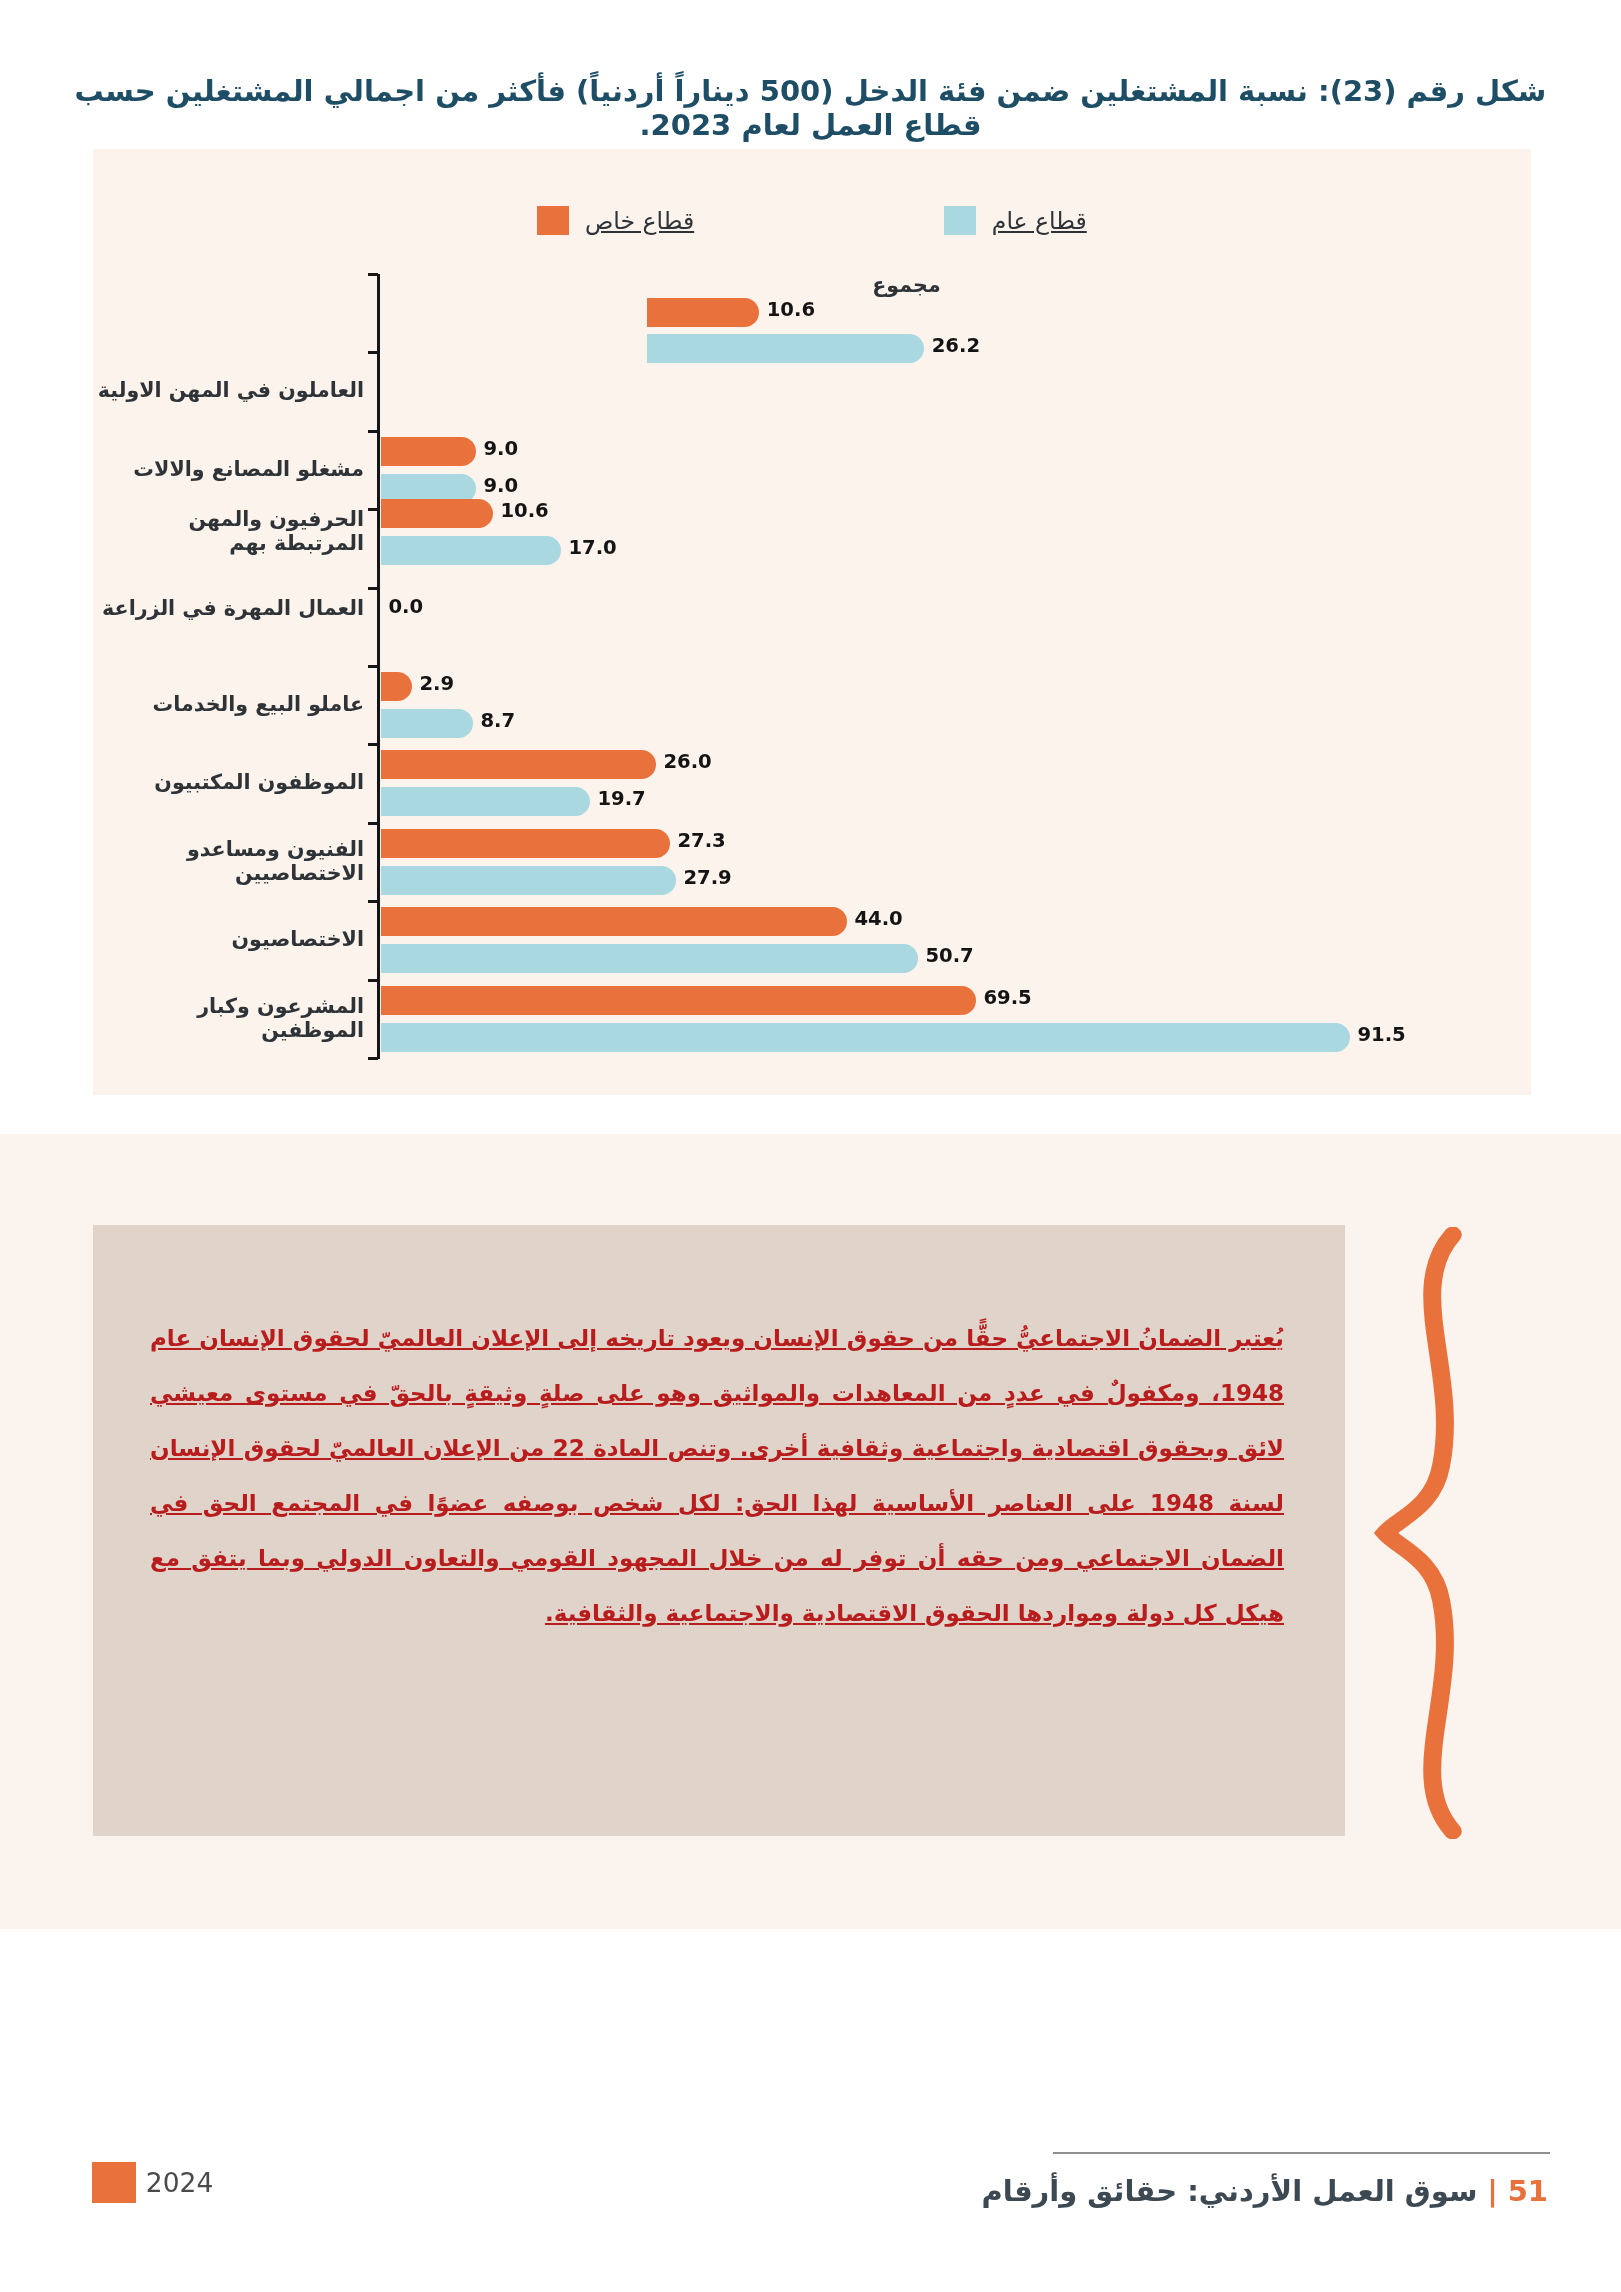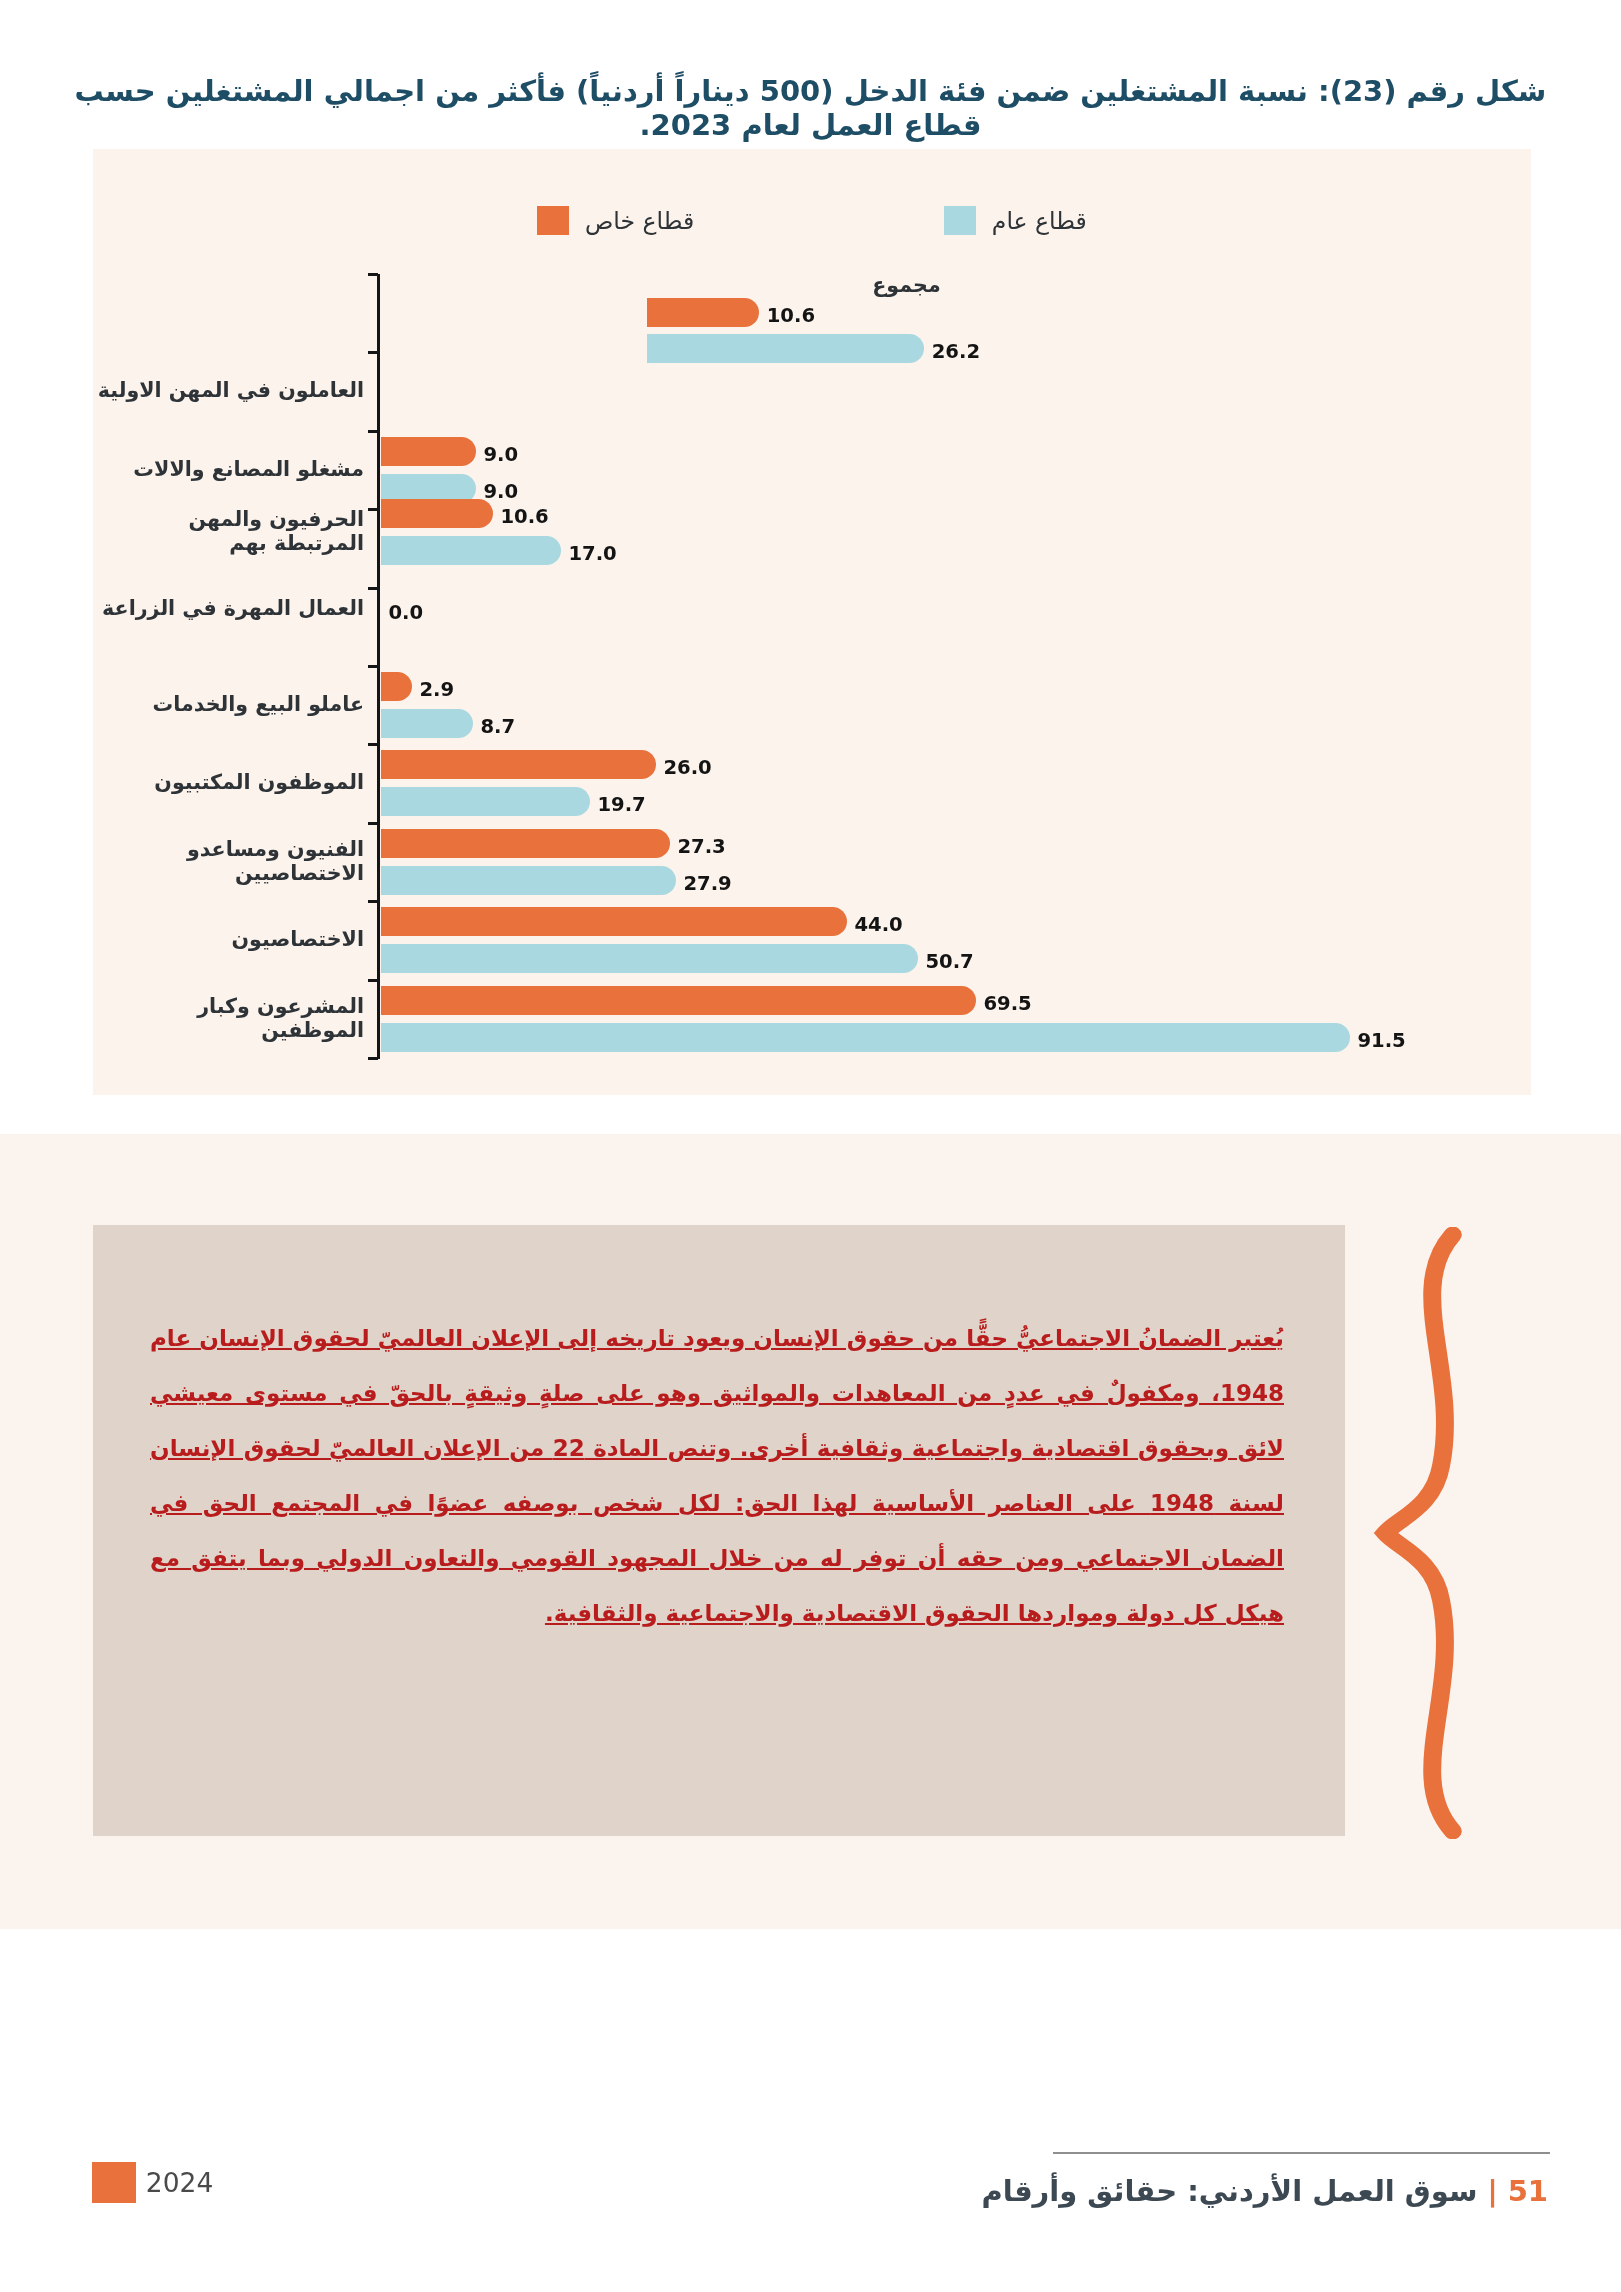--- a/index.html
+++ b/index.html
@@ -18,21 +18,21 @@
   .chart-panel{
     position:absolute;left:93px;top:149px;width:1438px;height:946px;
     background:var(--panel-cream);
   }
   .legend{
     position:absolute;top:57px;left:0;right:0;
     display:flex;justify-content:center;gap:250px;align-items:center;
   }
   .legend-item{display:flex;align-items:center;gap:15.7px;direction:ltr;}
   .swatch{width:32px;height:29px;display:inline-block;}
-  .legend-label{font-size:23.5px;color:#2e3338;direction:rtl;}
+  .legend-label{font-size:23.5px;color:#2e3338;direction:rtl;text-decoration:underline;}
   .chart-body{
     position:absolute;left:0;top:125px;width:1438px;height:786px;
   }
   .axis-line{
     position:absolute;left:284px;top:0;width:2.9px;height:785px;background:#151515;
   }
   .axis-tick{
     position:absolute;left:275px;width:9.8px;height:2.9px;background:#151515;
   }
   .chart-row{
@@ -40,21 +40,21 @@
     display:flex;align-items:center;
   }
   .cat-label{
     width:271px;padding-right:13.7px;text-align:right;direction:rtl;
     font-size:20.6px;font-weight:bold;color:#2e3338;line-height:1.15;
     flex:0 0 auto;
   }
   .bars-wrap{
     margin-left:2.9px;display:flex;flex-direction:column;gap:7.8px;flex:1 1 auto;
   }
-  .bar-line{display:flex;align-items:flex-end;height:29px;}
+  .bar-line{display:flex;align-items:flex-start;height:29px;}
   .bar{
     height:29px;border-radius:0 14.7px 14.7px 0;flex:0 0 auto;
   }
   .bar-value{
     margin-left:7.8px;font-size:19.6px;font-weight:bold;color:#141414;direction:ltr;
   }
   
   .lower-band{
     position:absolute;left:0;top:1134px;width:1621px;height:795px;
     background:var(--band-cream);

